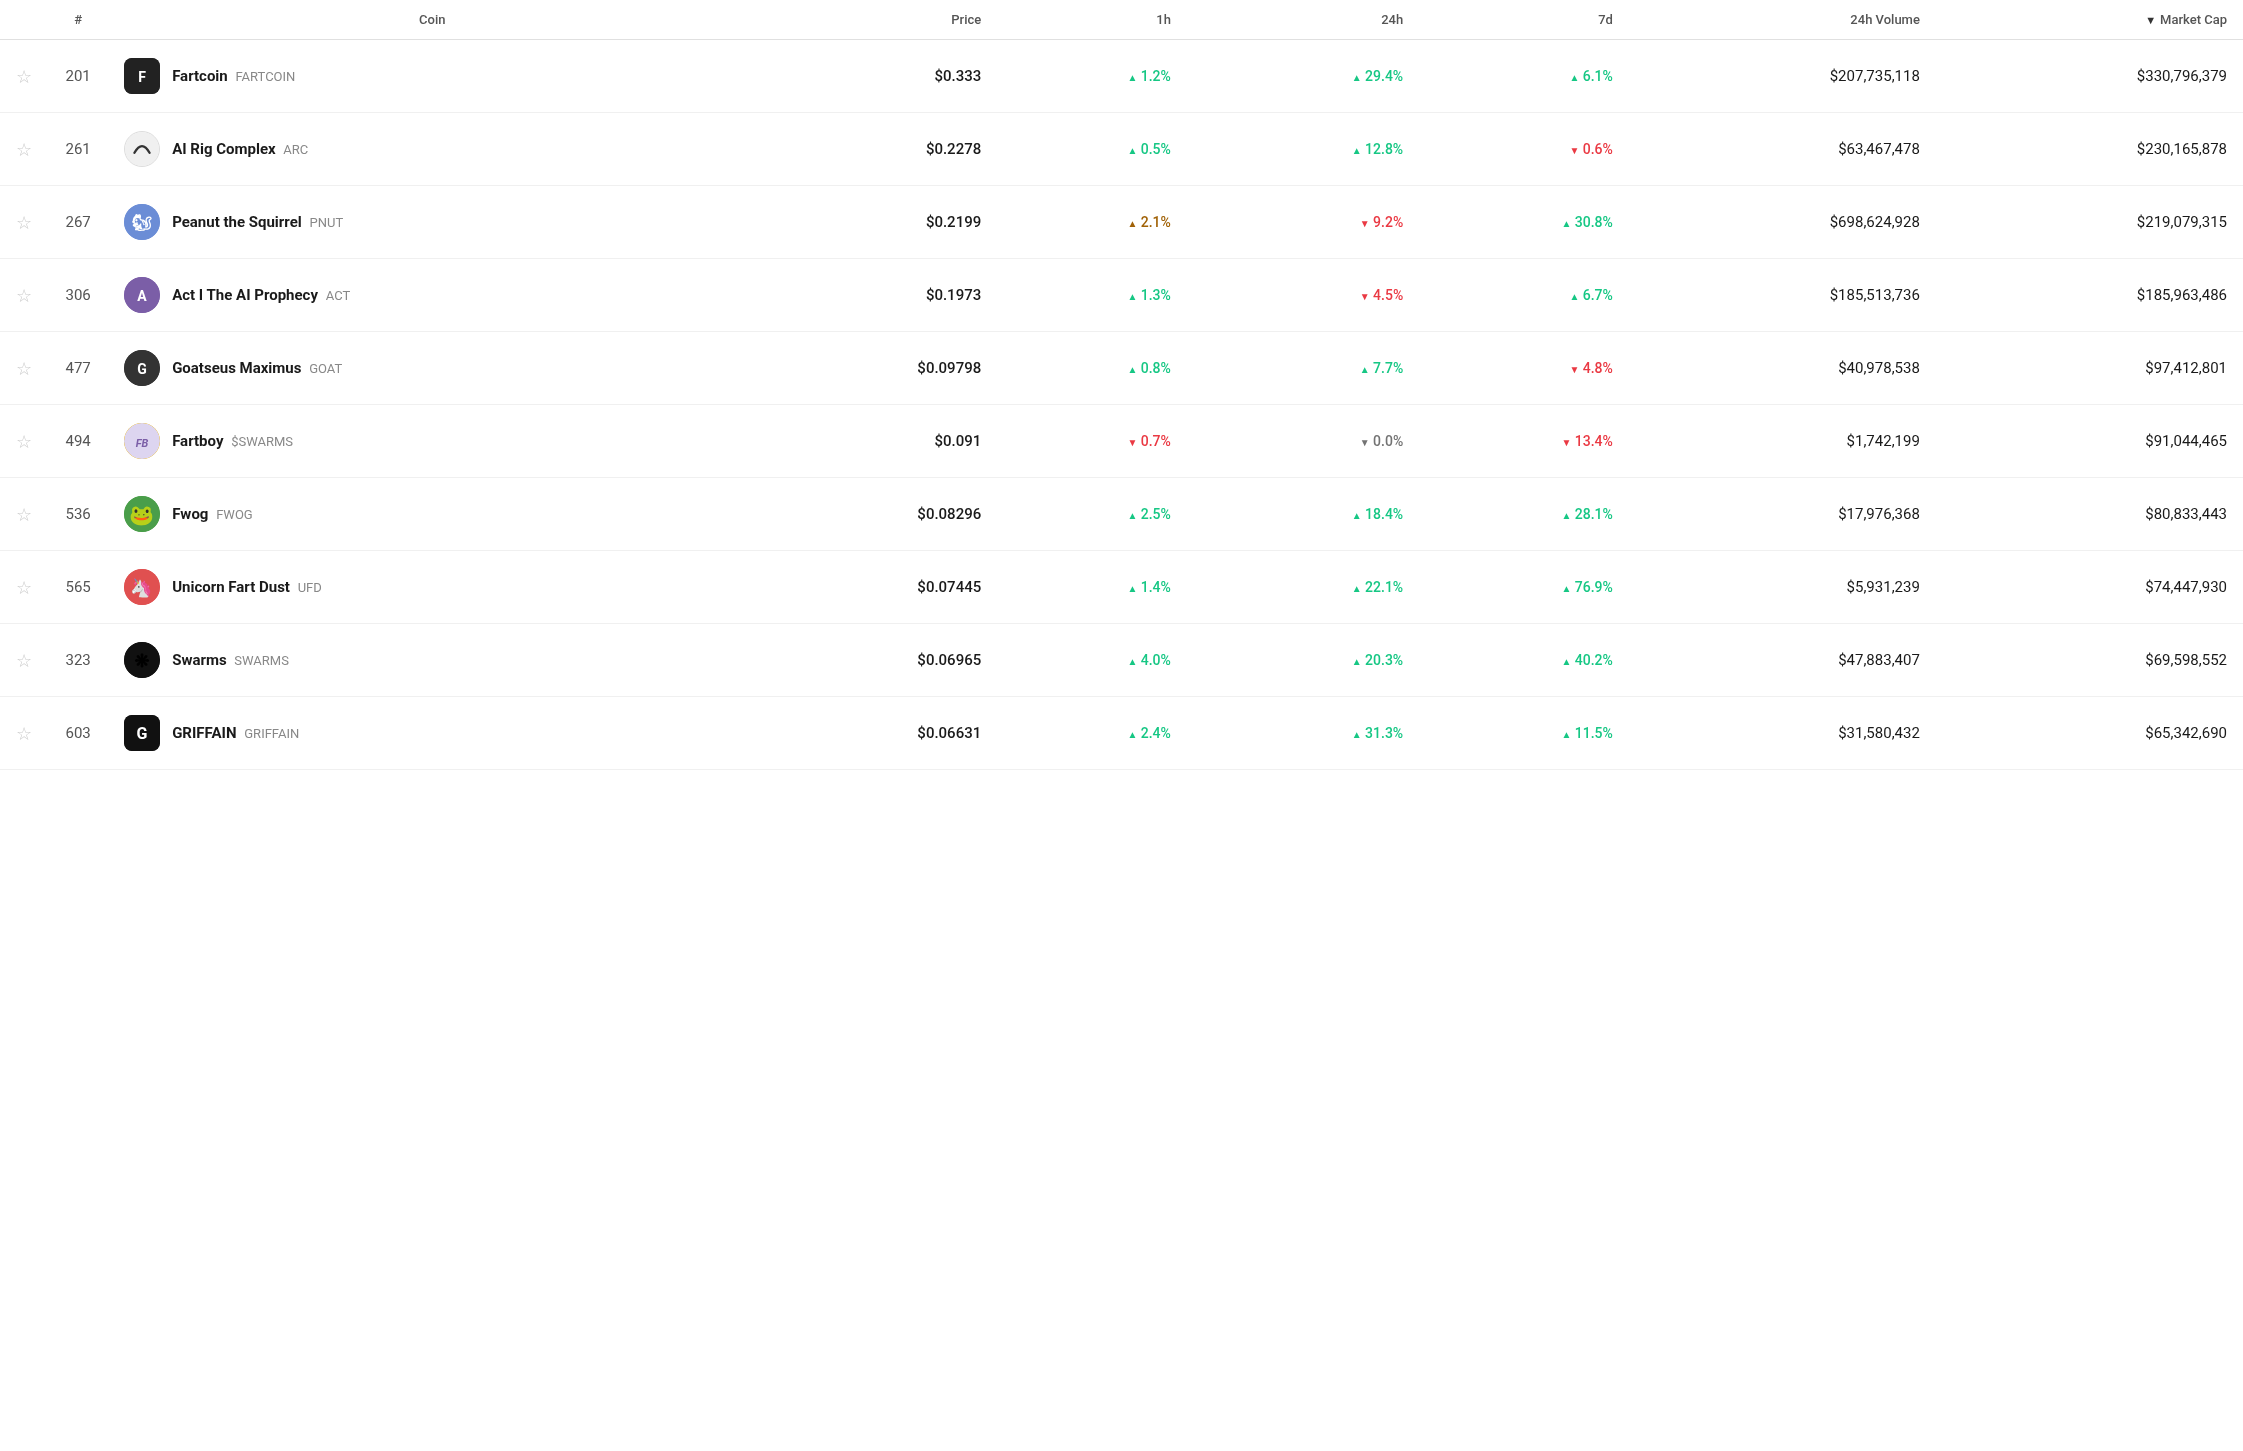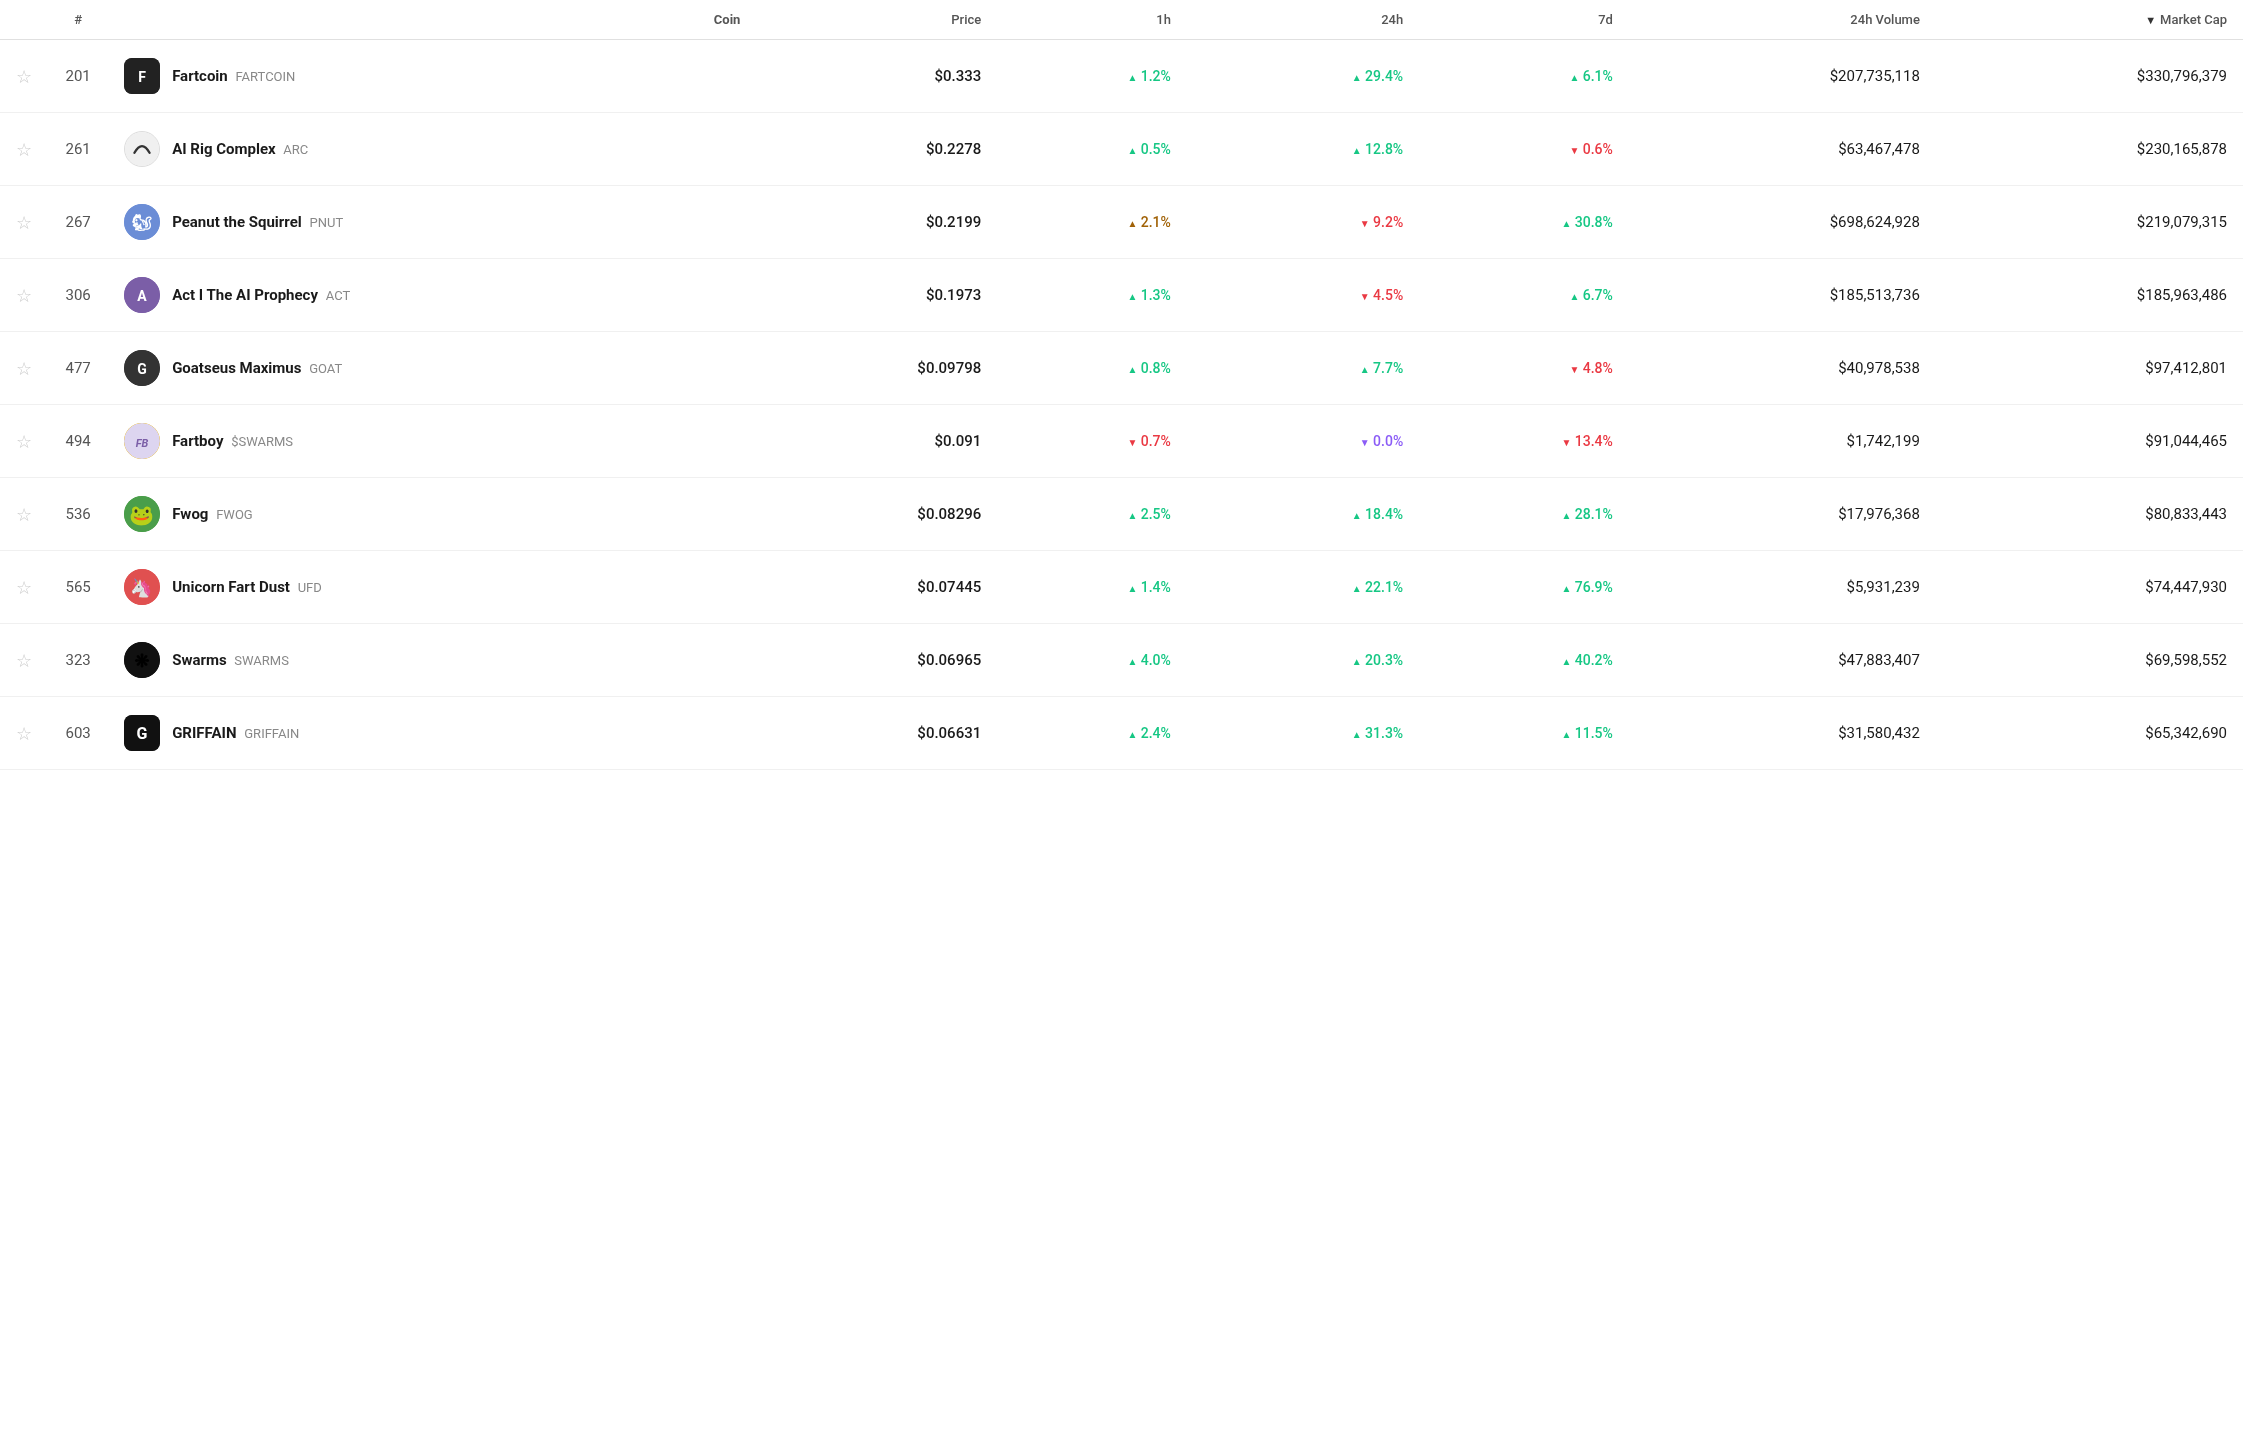--- a/index.html
+++ b/index.html
@@ -22,21 +22,21 @@
       border-bottom: 1px solid #e0e0e0;
     }
     thead th {
       padding: 12px 16px;
       font-weight: 500;
       color: #555;
       font-size: 13px;
       text-align: right;
       white-space: nowrap;
     }
-    thead th.left { text-align: right; font-weight: bold; }
+    thead th.left { text-align: center; }
     thead th.center { text-align: center; }
     tbody tr {
       border-bottom: 1px solid #f0f0f0;
     }
     td {
       padding: 18px 16px;
       text-align: right;
       vertical-align: middle;
       white-space: nowrap;
     }
@@ -248,21 +248,21 @@
                 </svg>
     </div>
         <span>
           <span class="coin-name">Fartboy</span>
           <span class="coin-ticker">$SWARMS</span>
         </span>
       </div>
     </td>
     <td class="price-cell">$0.091</td>
     <td><span class="change-cell" style="color:#ea3943;"><span style="font-size:10px;">▼</span> 0.7%</span></td>
-    <td><span class="change-cell" style="color:#8b5cf6;"><span style="font-size:10px;">▼</span> 0.0%</span></td>
+    <td><span class="change-cell" style="color:#737373;"><span style="font-size:10px;">▼</span> 0.0%</span></td>
     <td><span class="change-cell" style="color:#ea3943;"><span style="font-size:10px;">▼</span> 13.4%</span></td>
     <td>$1,742,199</td>
     <td>$91,044,465</td>
   </tr>
         <tr>
     <td class="star-cell center">☆</td>
     <td class="rank-cell center">536</td>
     <td class="left">
       <div class="coin-cell">
         <div class="coin-icon" style="background:#4a9e4a;border-radius:50%;">

